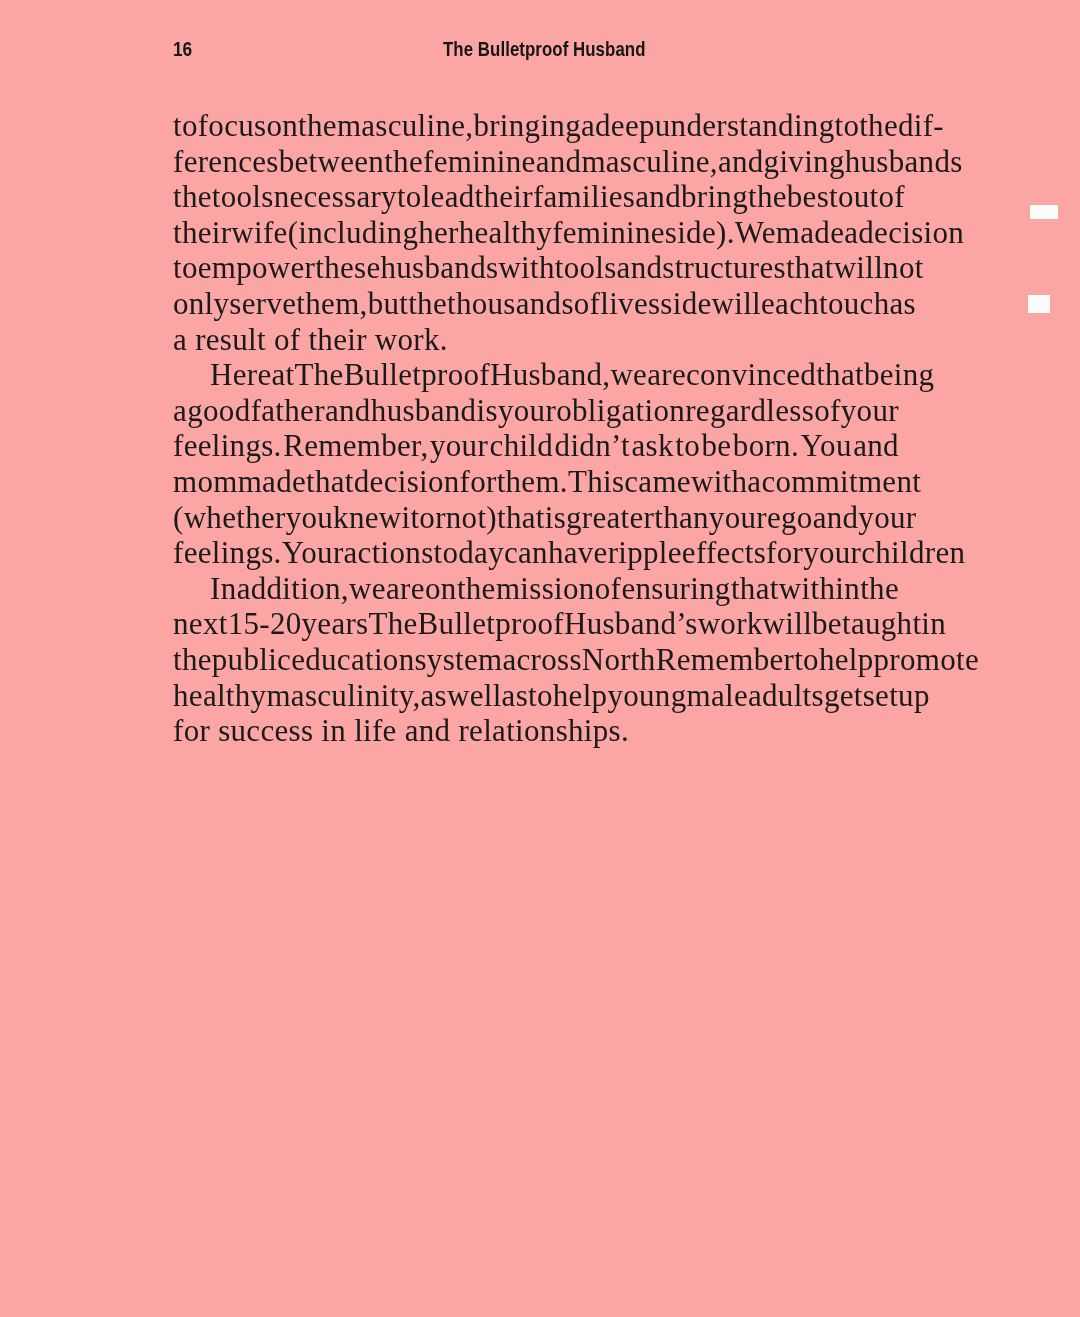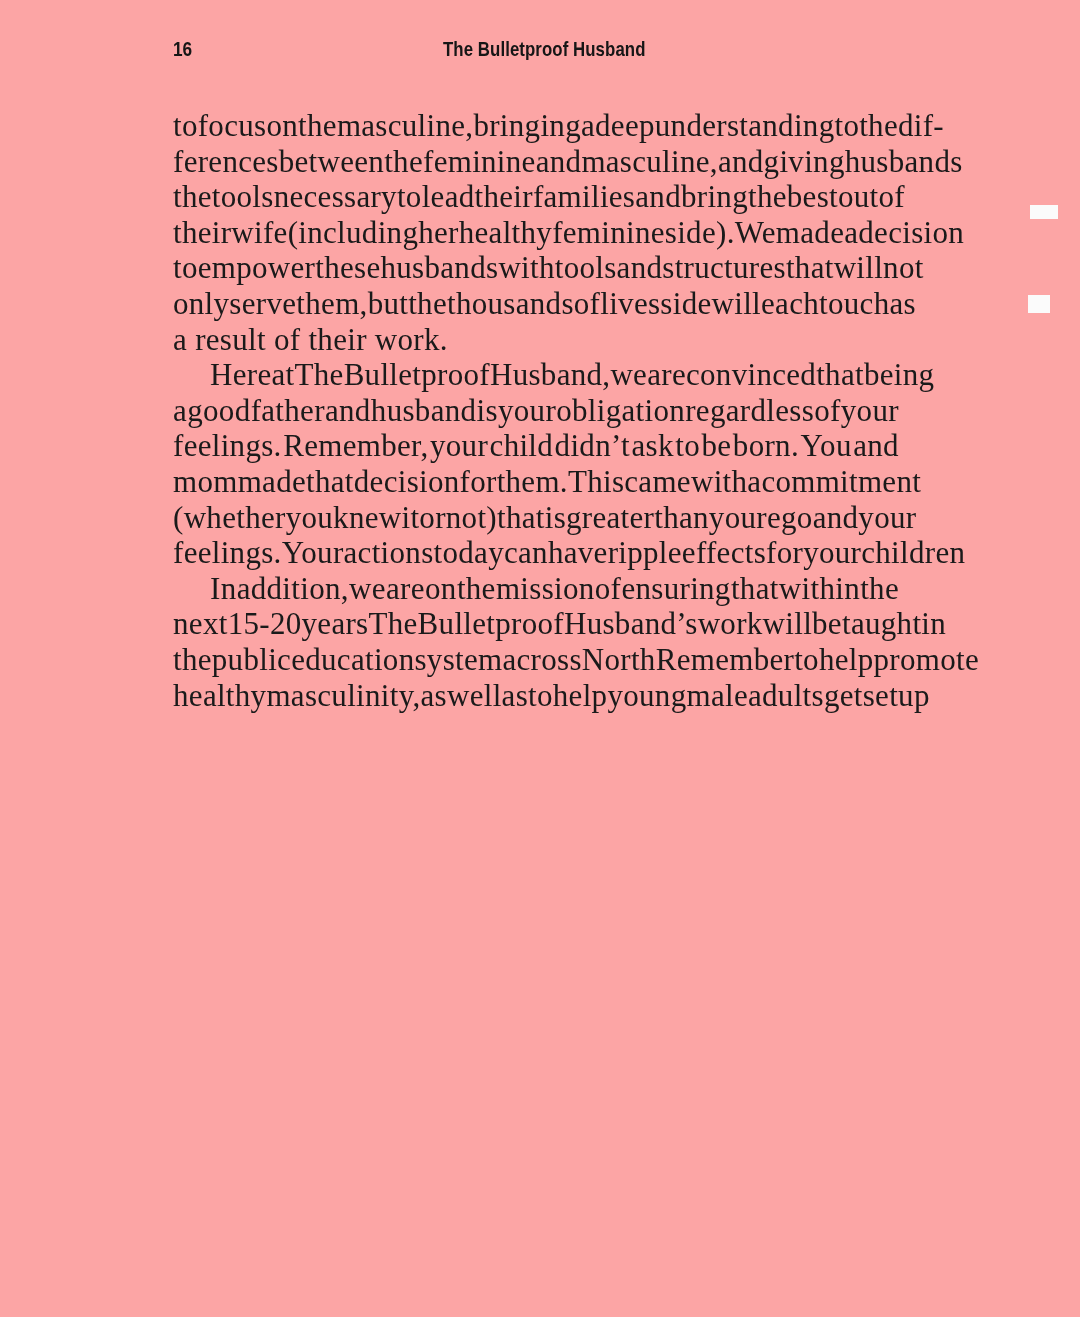--- a/index.html
+++ b/index.html
@@ -336,16 +336,17 @@
           <span>as</span>
           <span>to</span>
           <span>help</span>
           <span>young</span>
           <span>male</span>
           <span>adults</span>
           <span>get</span>
           <span>set</span>
           <span>up</span>
         </div>
+        <div class="ln last just-off">for success in life and relationships.</div>
       </div>
     </div>
 
 </div>
 
 </body></html>

